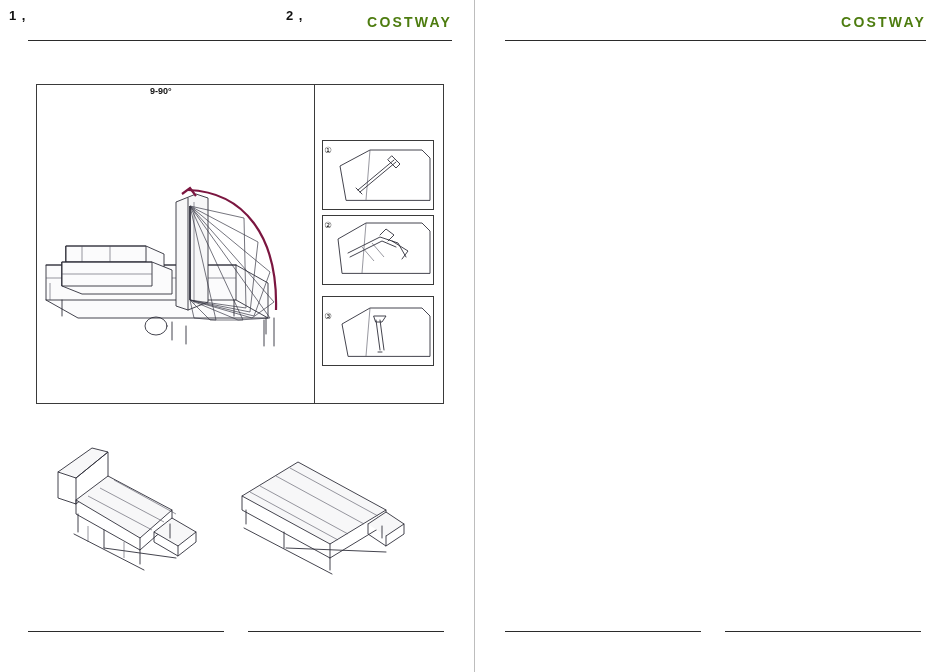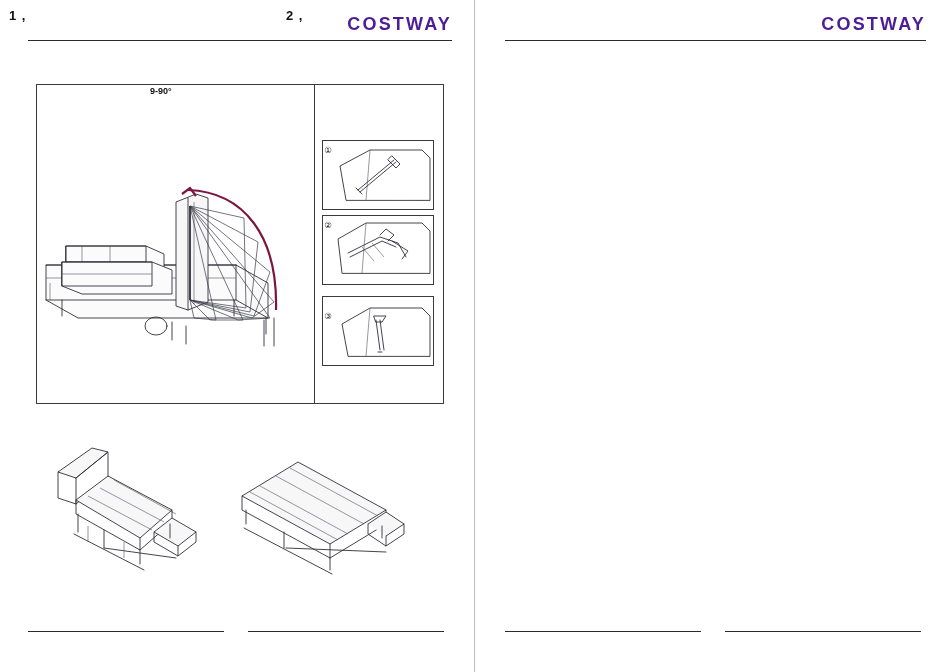--- a/index.html
+++ b/index.html
@@ -38,23 +38,23 @@
   }
   .half.left  { left: 0;    width: 474px; }
   .half.right { left: 475px; width: 475px; }
 
   
   .brand {
     position: absolute;
     top: 14px;
     font-family: "Liberation Sans", sans-serif;
     font-weight: bold;
-    font-size: 18px;
+    font-size: 14px;
     letter-spacing: 2.2px;
-    color: #4c1d95;
+    color: #4d7c0f;
   }
   .half.left .brand  { right: 22px; }
   .half.right .brand { right: 24px; }
 
   .header-rule {
     position: absolute;
     top: 40px;
     height: 1px;
     background: #2b2b2b;
   }

